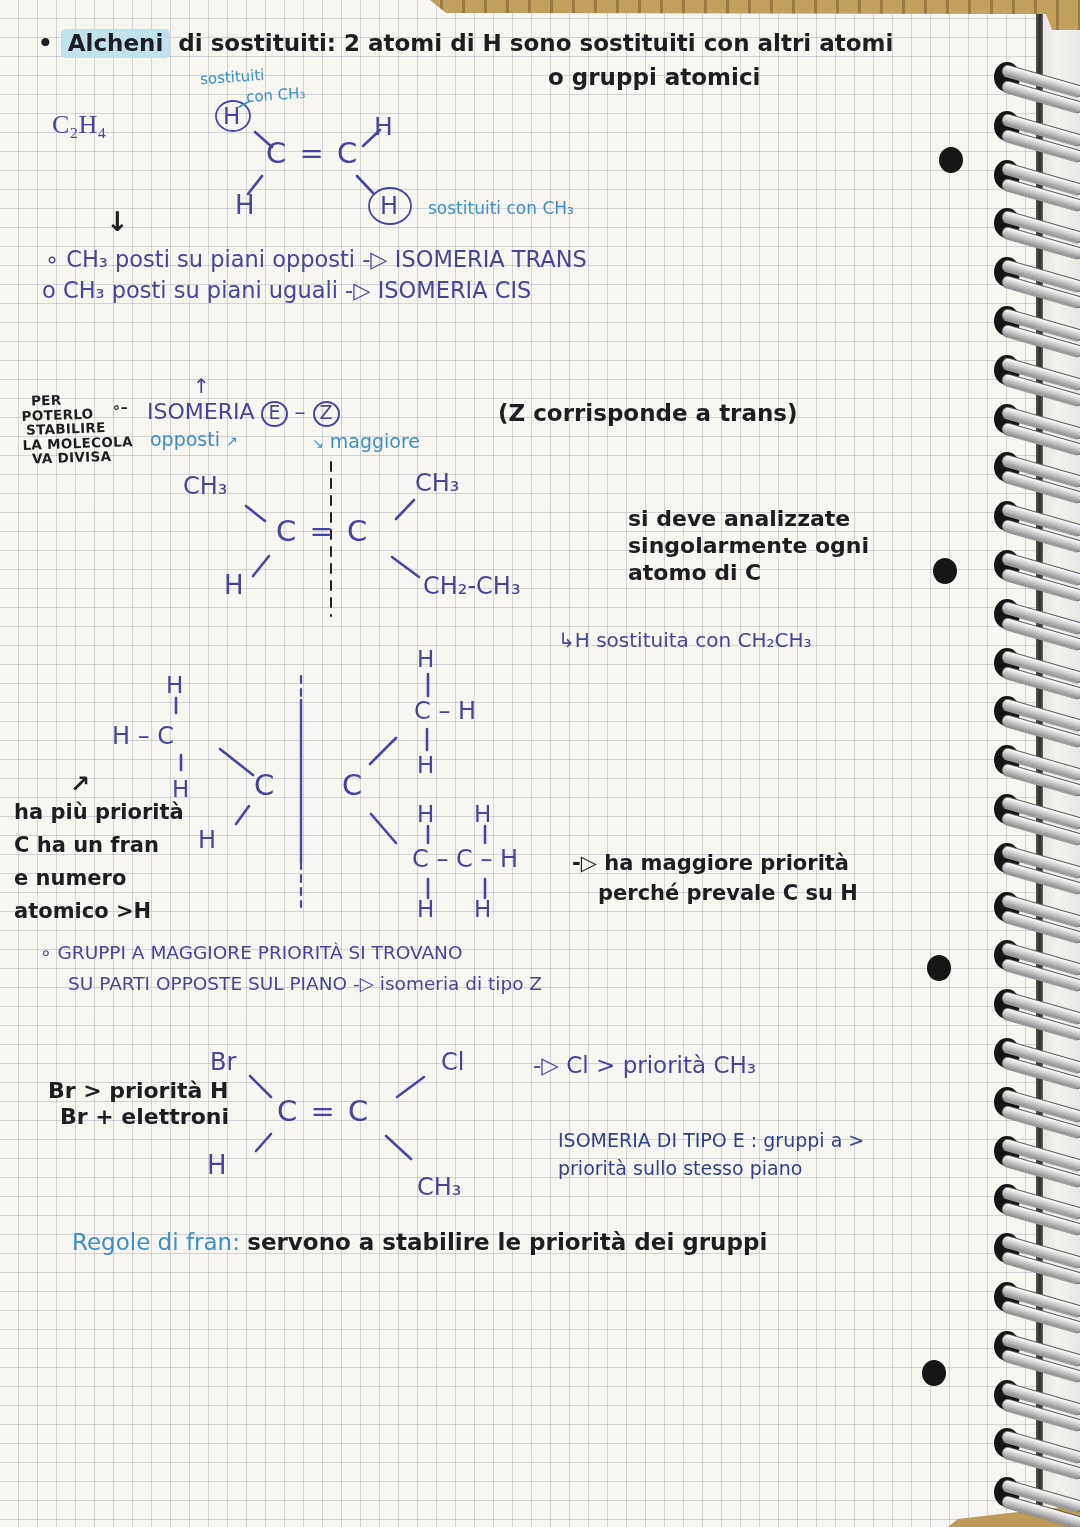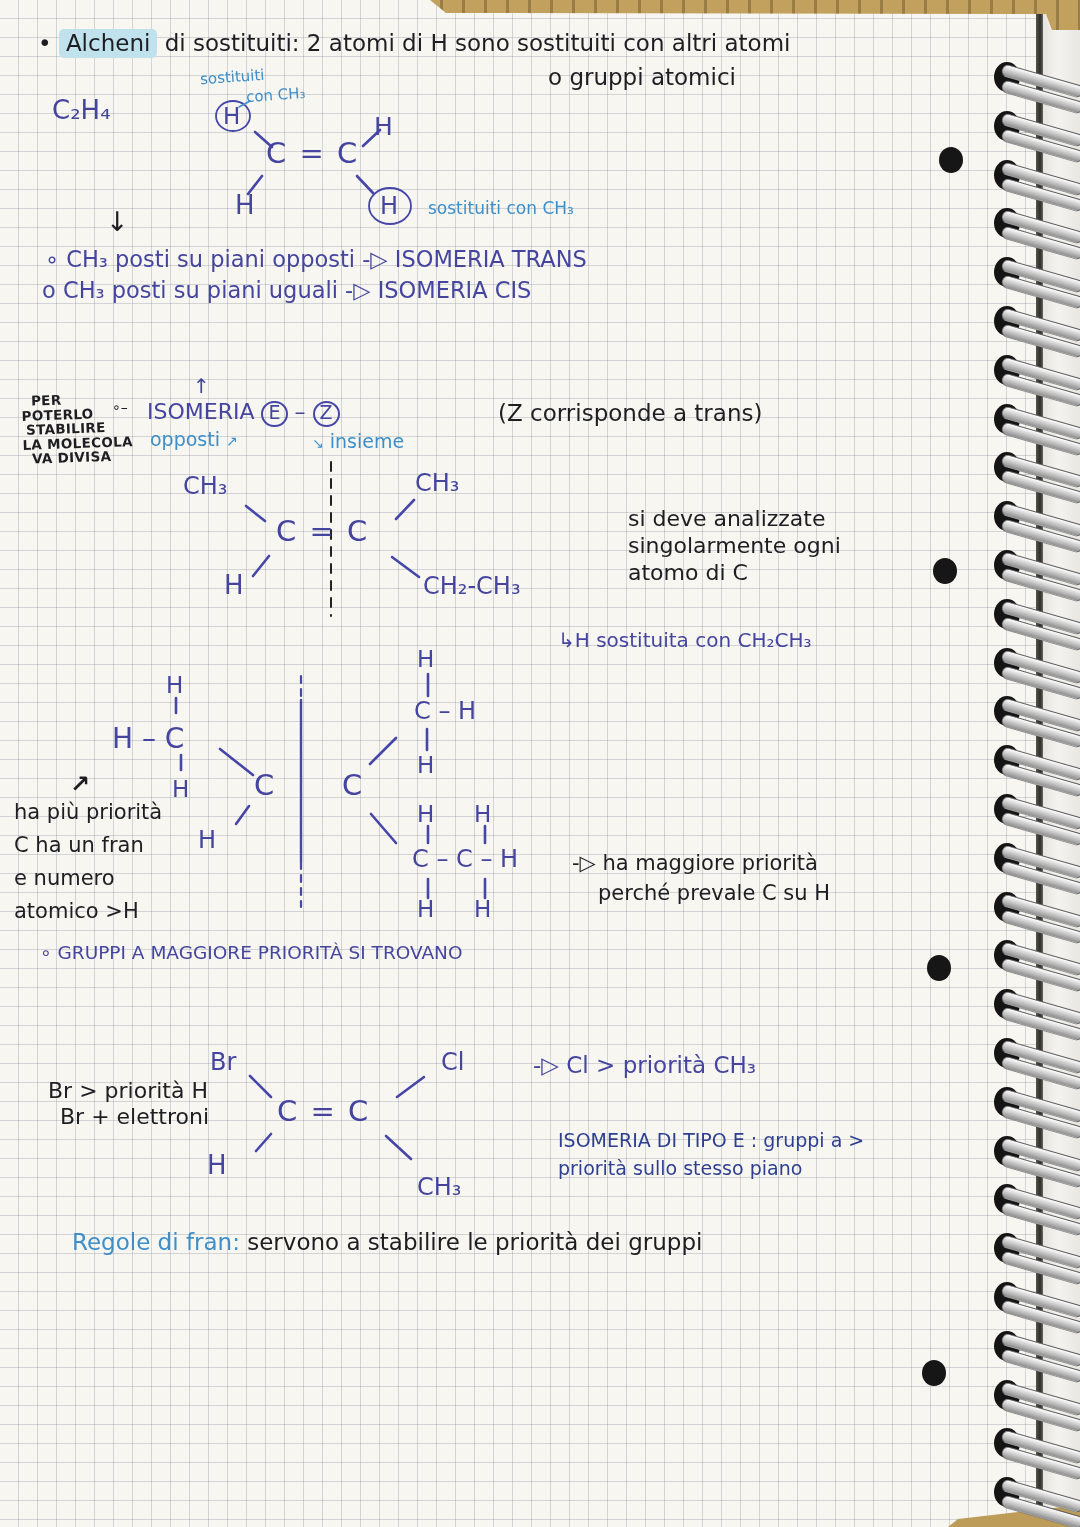--- a/index.html
+++ b/index.html
@@ -26,21 +26,21 @@
   .ring::before,.ring::after{content:'';position:absolute;left:8px;width:82px;height:11px;border-radius:7px;
     background:linear-gradient(180deg,#ffffff,#cecece 45%,#8d8d8d);
     border:1px solid rgba(55,55,55,.55);transform:rotate(16deg);transform-origin:left center;}
   .ring::before{top:1px;}
   .ring::after{top:17px;}
   
   .hole{position:absolute;width:24px;height:26px;border-radius:50%;background:#161616;z-index:3;}
   
   .t{position:absolute;white-space:nowrap;z-index:4;}
   .blue{color:#45459f;}
-  .black{color:#1e1e22;}
+  .black{color:#1e1e22;font-weight:bold;}
   .lblue{color:#3e8fc9;}
   .navy{color:#2e3f92;}
   .hl{background:#bfe2ec;border-radius:5px;padding:1px 7px 2px;}
   .caps{font-size:13.5px;font-weight:bold;letter-spacing:.3px;line-height:14.5px;color:#1e1e22;}
   .circ{border:2px solid #4646a8;border-radius:50%;padding:0 5px 2px;display:inline-block;line-height:1.05;}
   svg.bonds{position:absolute;left:0;top:0;z-index:4;}
 </style>
 </head>
 <body>
 
@@ -103,21 +103,21 @@
   <div class="t black" style="left:38px;top:30px;font-size:23px;">
     <span>•</span>
     <span class="hl">Alcheni</span>
     <span>di sostituiti: 2 atomi di H sono sostituiti con altri atomi</span>
   </div>
   <div class="t black" style="left:548px;top:64px;font-size:23px;">o gruppi atomici</div>
 
   <div class="t lblue" style="left:200px;top:68px;font-size:15px;transform:rotate(-4deg);">sostituiti</div>
   <div class="t lblue" style="left:246px;top:86px;font-size:15px;transform:rotate(-4deg);">con CH₃</div>
 
-  <div class="t blue" style="left:52px;top:95px;font-size:26px;">C₂H₄</div>
+  <div class="t blue" style="left:52px;top:110px;font-size:26px;font-family:Liberation Serif, serif;">C₂H₄</div>
 
   <div class="t blue" style="left:223px;top:103px;font-size:23px;">H</div>
   <div class="t blue" style="left:266px;top:136px;font-size:29px;letter-spacing:2px;">C = C</div>
   <div class="t blue" style="left:374px;top:112px;font-size:25px;">H</div>
   <div class="t blue" style="left:235px;top:190px;font-size:26px;">H</div>
   <div class="t blue" style="left:380px;top:192px;font-size:24px;">H</div>
   <div class="t lblue" style="left:428px;top:198px;font-size:17px;">sostituiti con CH₃</div>
 
   <div class="t black" style="left:106px;top:206px;font-size:27px;">↓</div>
 
@@ -140,39 +140,39 @@
     <span class="circ" style="font-size:19px;">E</span>
     <span>–</span>
     <span class="circ" style="font-size:19px;">Z</span>
   </div>
   <div class="t lblue" style="left:150px;top:428px;font-size:19px;">
     <span>opposti</span>
     <span style="font-size:14px;">↗</span>
   </div>
   <div class="t lblue" style="left:312px;top:430px;font-size:19px;">
     <span style="font-size:14px;">↘</span>
-    <span>insieme</span>
+    <span>maggiore</span>
   </div>
   <div class="t black" style="left:498px;top:400px;font-size:23px;">(Z corrisponde a trans)</div>
 
   <div class="t blue" style="left:183px;top:472px;font-size:24px;">CH₃</div>
   <div class="t blue" style="left:415px;top:469px;font-size:24px;">CH₃</div>
   <div class="t blue" style="left:276px;top:514px;font-size:29px;letter-spacing:2px;">C = C</div>
   <div class="t blue" style="left:224px;top:570px;font-size:26px;">H</div>
   <div class="t blue" style="left:423px;top:572px;font-size:24px;">CH₂-CH₃</div>
 
   <div class="t black" style="left:628px;top:505px;font-size:22px;line-height:27px;">
     <div>si deve analizzate</div>
     <div>singolarmente ogni</div>
     <div>atomo di C</div>
   </div>
   <div class="t blue" style="left:558px;top:628px;font-size:20px;">↳H sostituita con CH₂CH₃</div>
 
   <div class="t blue" style="left:166px;top:672px;font-size:23px;">H</div>
-  <div class="t blue" style="left:112px;top:722px;font-size:28px;">H – C</div>
+  <div class="t blue" style="left:112px;top:722px;font-size:24px;">H – C</div>
   <div class="t blue" style="left:172px;top:776px;font-size:23px;">H</div>
   <div class="t blue" style="left:254px;top:768px;font-size:29px;">C</div>
   <div class="t blue" style="left:198px;top:826px;font-size:24px;">H</div>
   <div class="t blue" style="left:342px;top:768px;font-size:29px;">C</div>
   <div class="t blue" style="left:417px;top:646px;font-size:23px;">H</div>
   <div class="t blue" style="left:414px;top:697px;font-size:24px;">C – H</div>
   <div class="t blue" style="left:417px;top:752px;font-size:23px;">H</div>
   <div class="t blue" style="left:417px;top:801px;font-size:23px;">H</div>
   <div class="t blue" style="left:474px;top:801px;font-size:23px;">H</div>
   <div class="t blue" style="left:412px;top:845px;font-size:24px;">C – C – H</div>
@@ -186,20 +186,21 @@
     <div>e numero</div>
     <div>atomico &gt;H</div>
   </div>
   <div class="t black" style="left:572px;top:848px;font-size:21px;line-height:30px;">
     <div>-▷ ha maggiore priorità</div>
     <div style="padding-left:26px;">perché prevale C su H</div>
   </div>
 
   <div class="t blue" style="left:40px;top:937px;font-size:18.5px;line-height:31px;">
     <div>∘ GRUPPI A MAGGIORE PRIORITÀ SI TROVANO</div>
+    <div style="padding-left:28px;">SU PARTI OPPOSTE SUL PIANO -▷ isomeria di tipo Z</div>
   </div>
 
   <div class="t black" style="left:48px;top:1078px;font-size:22px;line-height:26px;">
     <div>Br &gt; priorità H</div>
     <div style="padding-left:12px;">Br + elettroni</div>
   </div>
 
   <div class="t blue" style="left:210px;top:1048px;font-size:24px;">Br</div>
   <div class="t blue" style="left:428px;top:1048px;font-size:24px;margin-left:13px;">Cl</div>
   <div class="t blue" style="left:277px;top:1094px;font-size:29px;letter-spacing:2px;">C = C</div>

